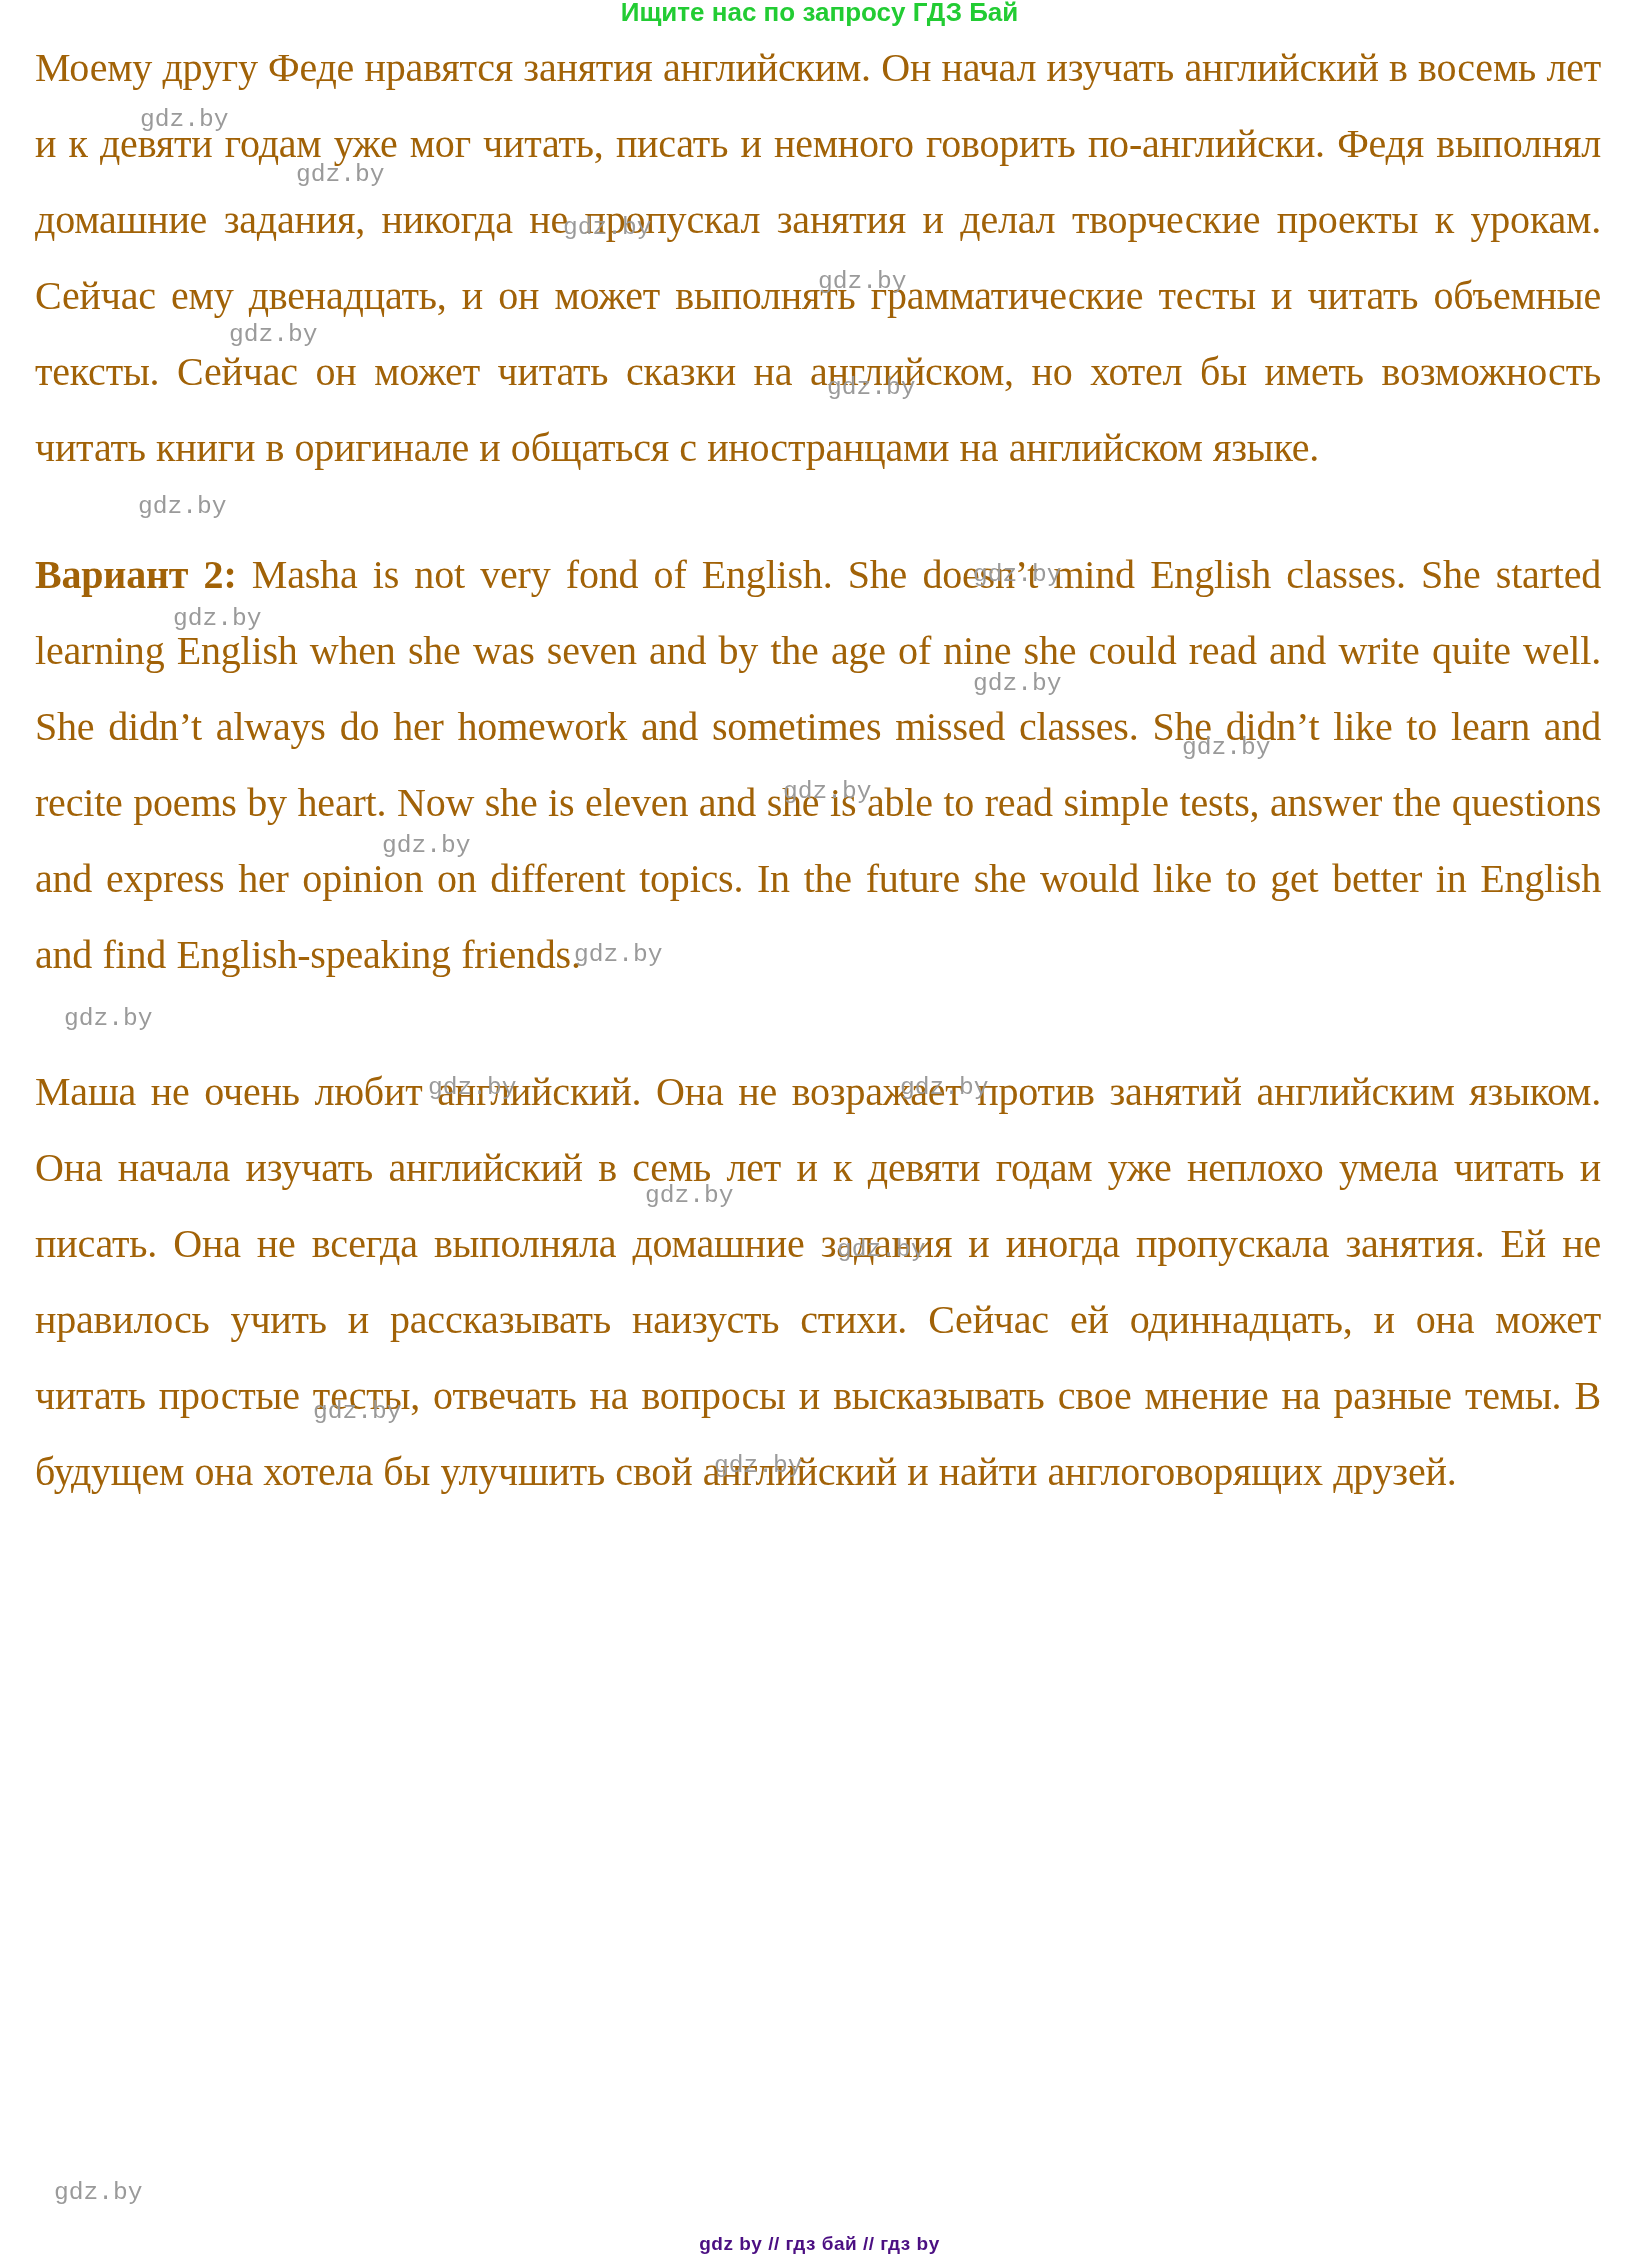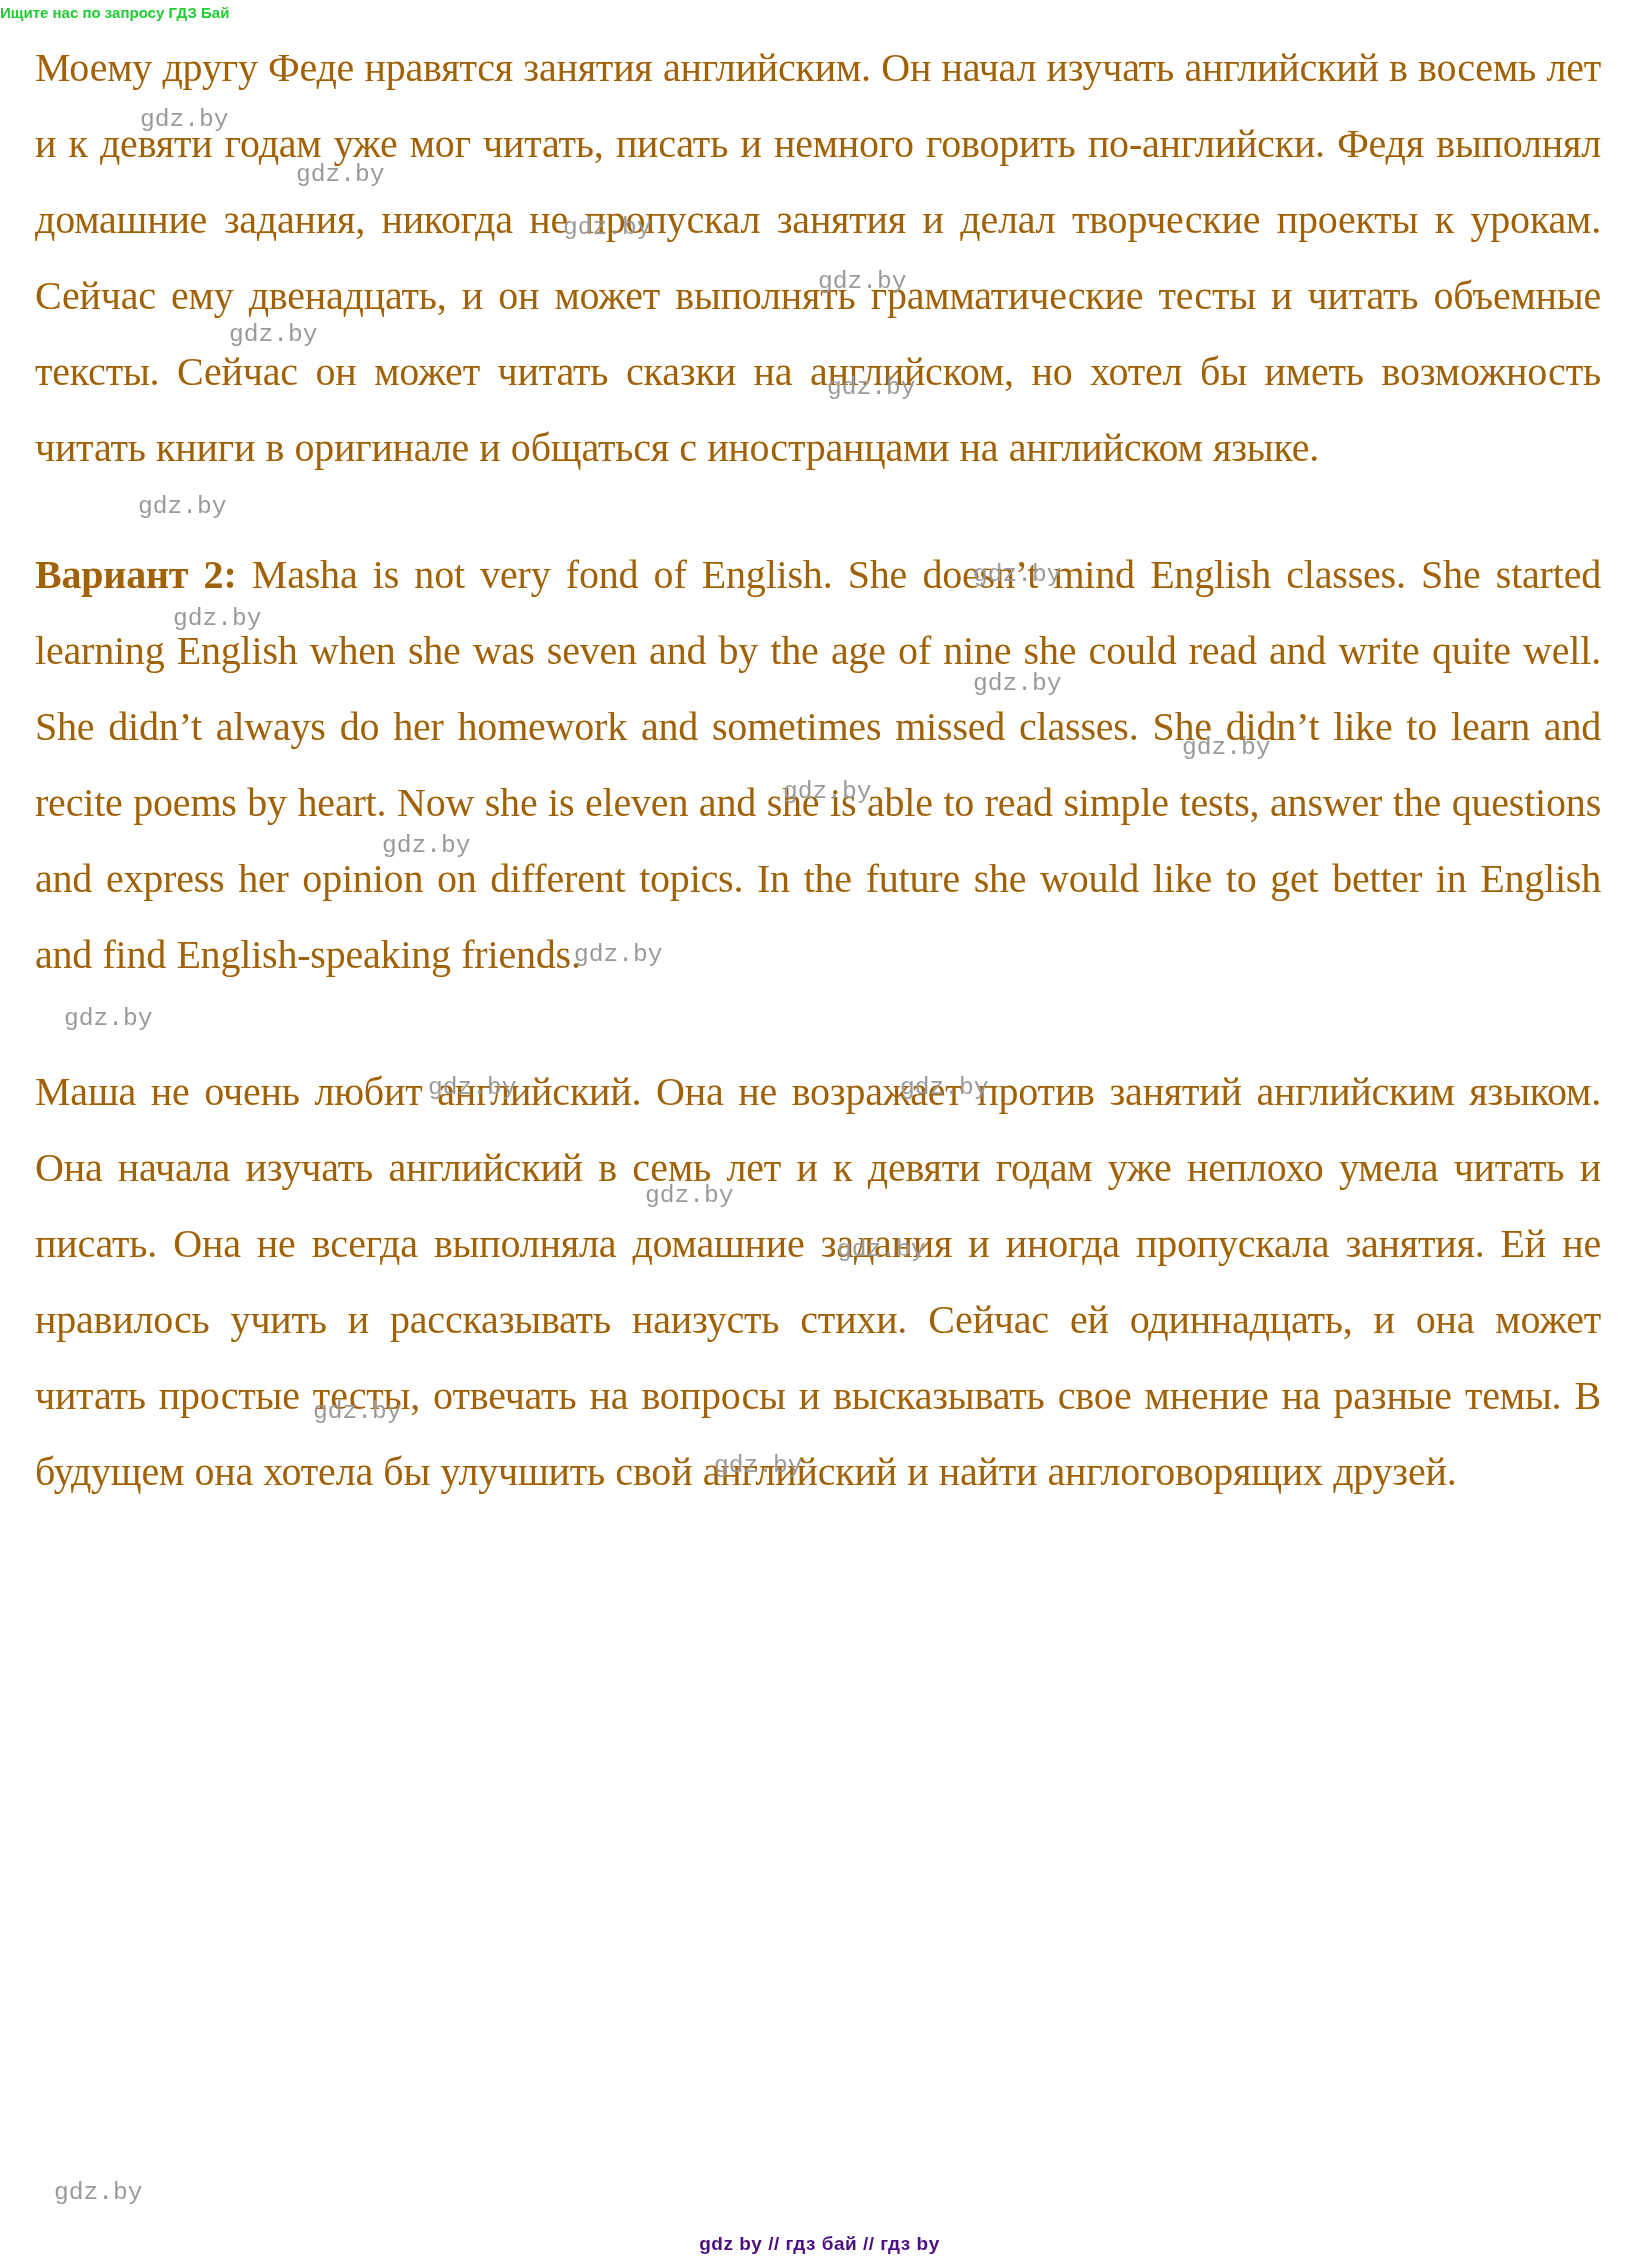--- a/index.html
+++ b/index.html
@@ -14,22 +14,23 @@
     font-family: "Liberation Serif", "DejaVu Serif", serif;
     overflow: hidden;
   }
 
   
   .promo-bar {
     position: absolute;
     top: 0px;
     left: 0;
     width: 1639px;
+    text-align: center;
     font-family: "Liberation Sans", sans-serif;
-    font-size: 15px;
+    font-size: 26px;
     font-weight: 700;
     color: #22cc33;
     letter-spacing: 0px;
     line-height: 25.6px;
     z-index: 5;
   }
 
   
   .page {
     position: absolute;

